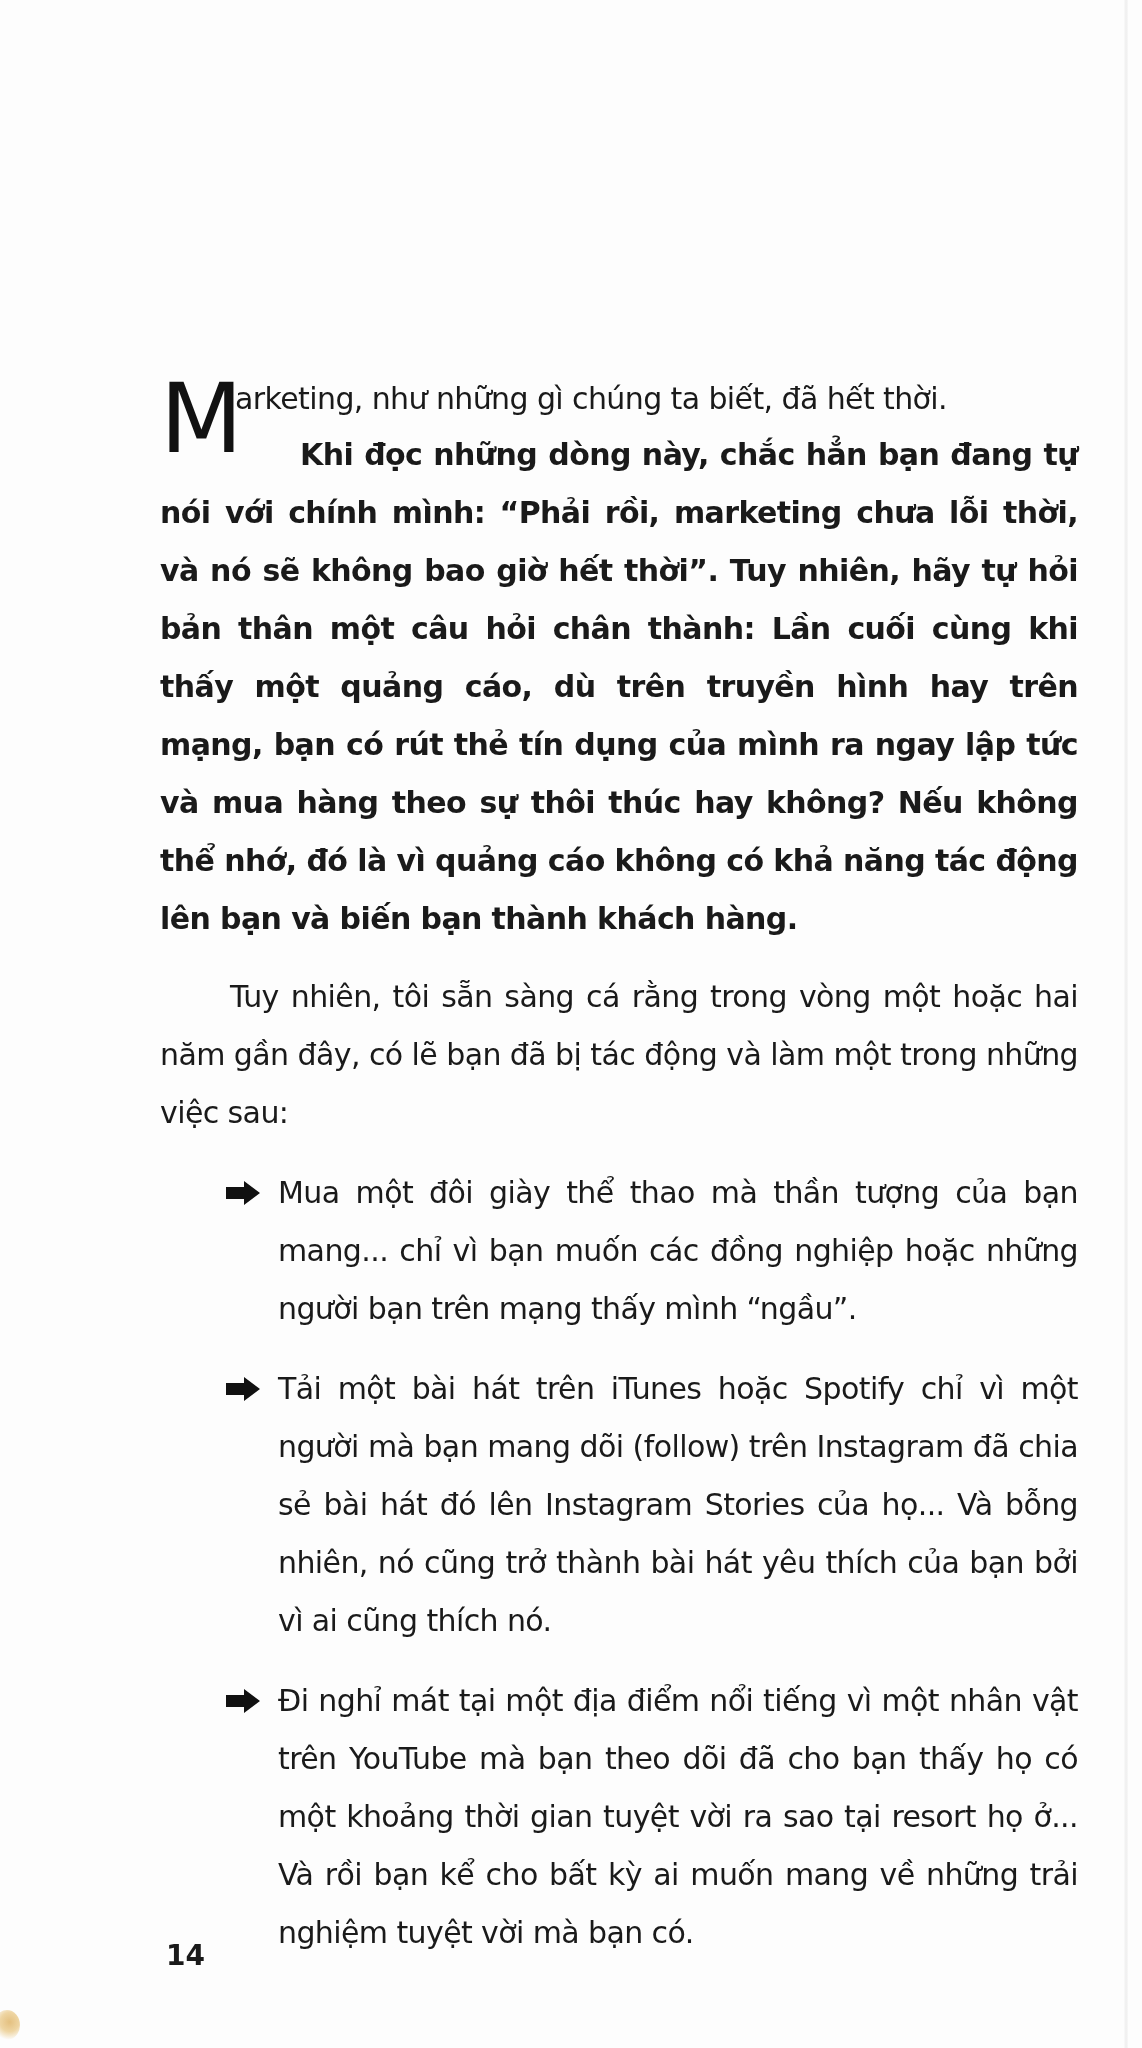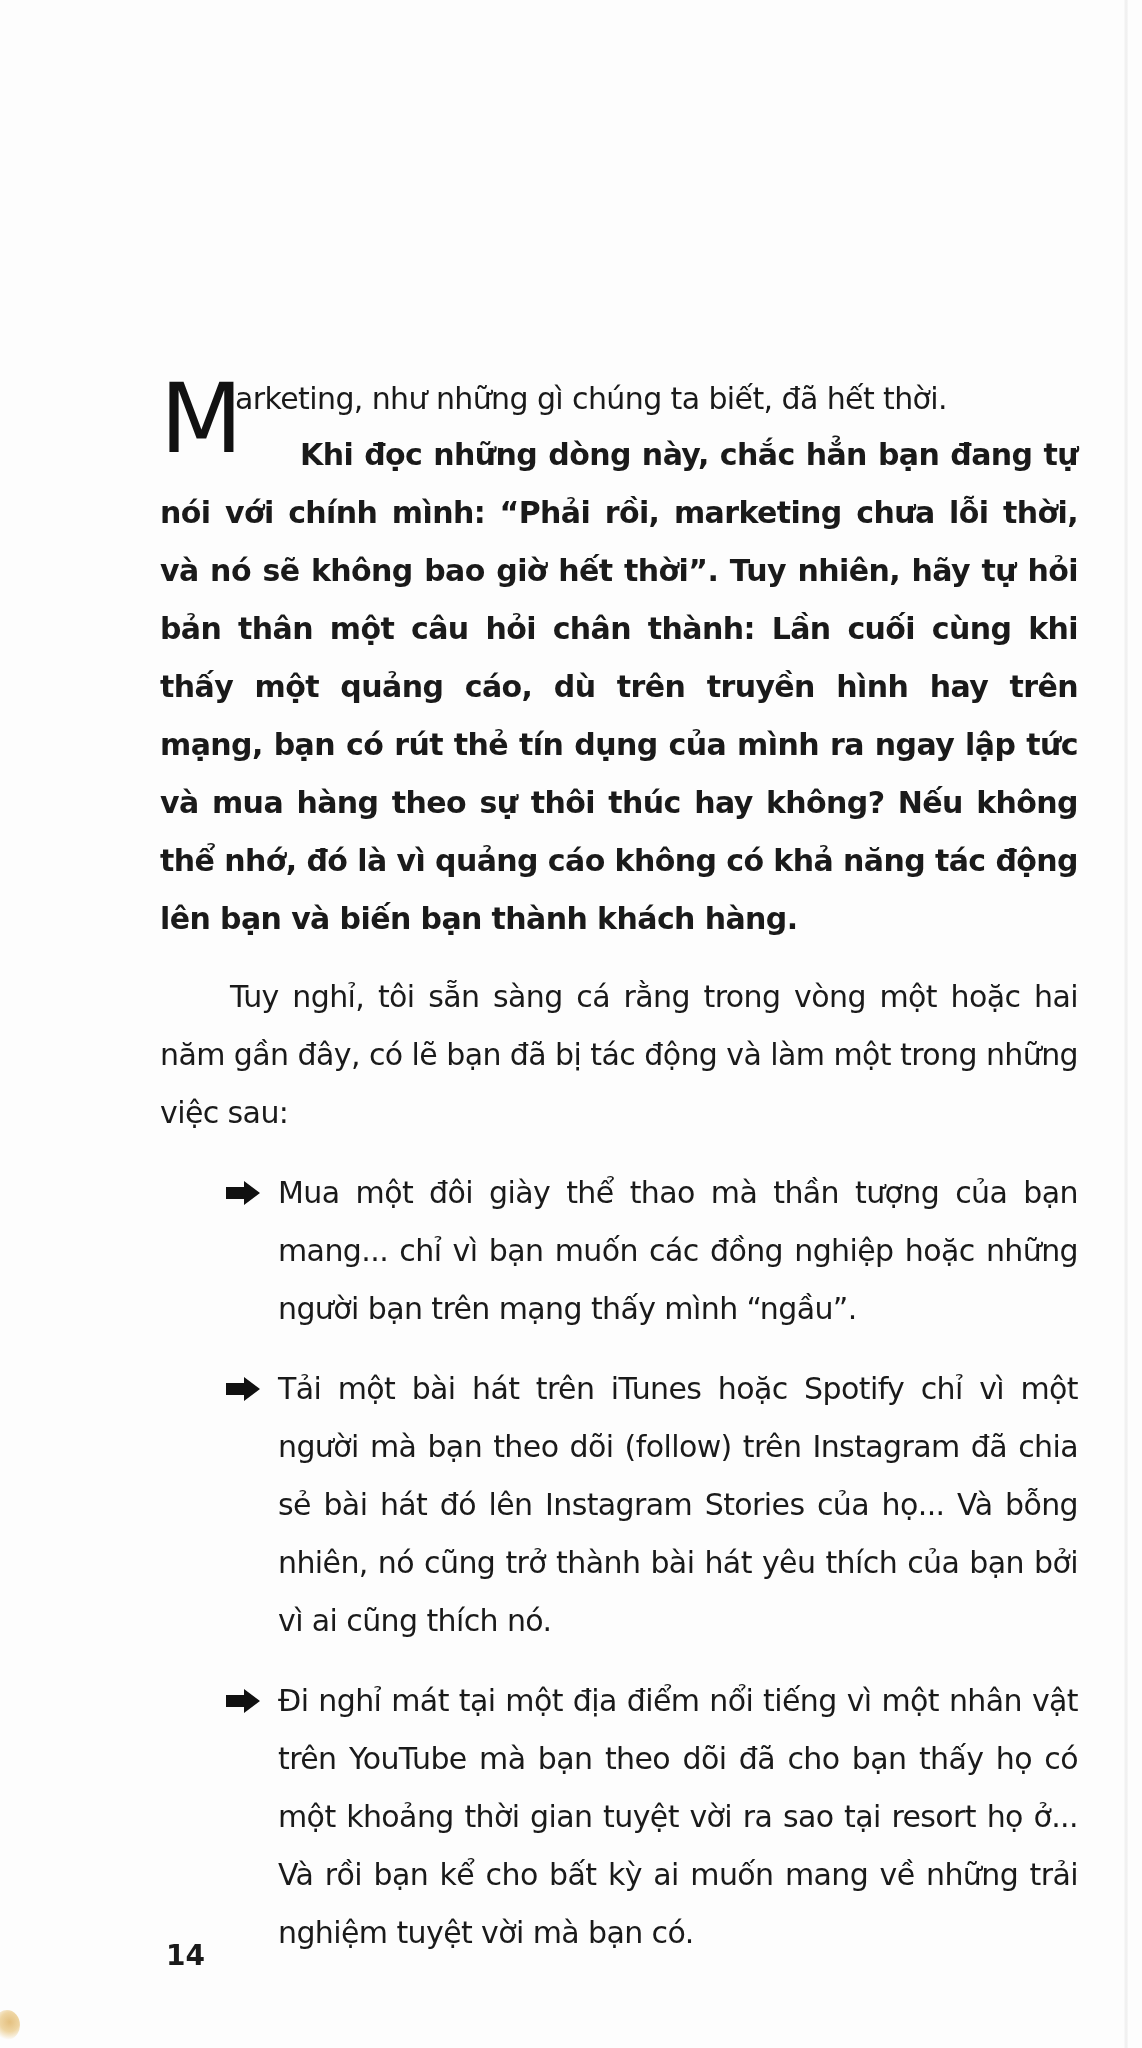--- a/index.html
+++ b/index.html
@@ -109,34 +109,34 @@
 <div class="page-edge"></div>
 
 <div class="content">
   <p class="para first-para">
     <span class="drop-cap">M</span>
     <span>arketing, như những gì chúng ta biết, đã hết thời.</span>
   </p>
 
   <p class="para p2">Khi đọc những dòng này, chắc hẳn bạn đang tự nói với chính mình: “Phải rồi, marketing chưa lỗi thời, và nó sẽ không bao giờ hết thời”. Tuy nhiên, hãy tự hỏi bản thân một câu hỏi chân thành: Lần cuối cùng khi thấy một quảng cáo, dù trên truyền hình hay trên mạng, bạn có rút thẻ tín dụng của mình ra ngay lập tức và mua hàng theo sự thôi thúc hay không? Nếu không thể nhớ, đó là vì quảng cáo không có khả năng tác động lên bạn và biến bạn thành khách hàng.</p>
 
-  <p class="para p3">Tuy nghỉ, tôi sẵn sàng cá rằng trong vòng một hoặc hai năm gần đây, có lẽ bạn đã bị tác động và làm một trong những việc sau:</p>
+  <p class="para p3">Tuy nhiên, tôi sẵn sàng cá rằng trong vòng một hoặc hai năm gần đây, có lẽ bạn đã bị tác động và làm một trong những việc sau:</p>
 
   <ul class="bullets">
     <li class="bullet">
       <svg class="bullet-icon" viewBox="0 0 34 24">
         <path d="M0 6 H18 V0 L34 12 L18 24 V18 H0 Z" fill="#111"></path>
       </svg>
       <p class="para">Mua một đôi giày thể thao mà thần tượng của bạn mang... chỉ vì bạn muốn các đồng nghiệp hoặc những người bạn trên mạng thấy mình “ngầu”.</p>
     </li>
     <li class="bullet">
       <svg class="bullet-icon" viewBox="0 0 34 24">
         <path d="M0 6 H18 V0 L34 12 L18 24 V18 H0 Z" fill="#111"></path>
       </svg>
-      <p class="para">Tải một bài hát trên iTunes hoặc Spotify chỉ vì một người mà bạn theo dõi (follow) trên Instagram đã chia sẻ bài hát đó lên Instagram Stories của họ... Và bỗng nhiên, nó cũng trở thành bài hát yêu thích của bạn bởi vì ai cũng thích nó.</p>
+      <p class="para">Tải một bài hát trên iTunes hoặc Spotify chỉ vì một người mà bạn mang dõi (follow) trên Instagram đã chia sẻ bài hát đó lên Instagram Stories của họ... Và bỗng nhiên, nó cũng trở thành bài hát yêu thích của bạn bởi vì ai cũng thích nó.</p>
     </li>
     <li class="bullet">
       <svg class="bullet-icon" viewBox="0 0 34 24">
         <path d="M0 6 H18 V0 L34 12 L18 24 V18 H0 Z" fill="#111"></path>
       </svg>
       <p class="para">Đi nghỉ mát tại một địa điểm nổi tiếng vì một nhân vật trên YouTube mà bạn theo dõi đã cho bạn thấy họ có một khoảng thời gian tuyệt vời ra sao tại resort họ ở... Và rồi bạn kể cho bất kỳ ai muốn mang về những trải nghiệm tuyệt vời mà bạn có.</p>
     </li>
   </ul>
 </div>
 

